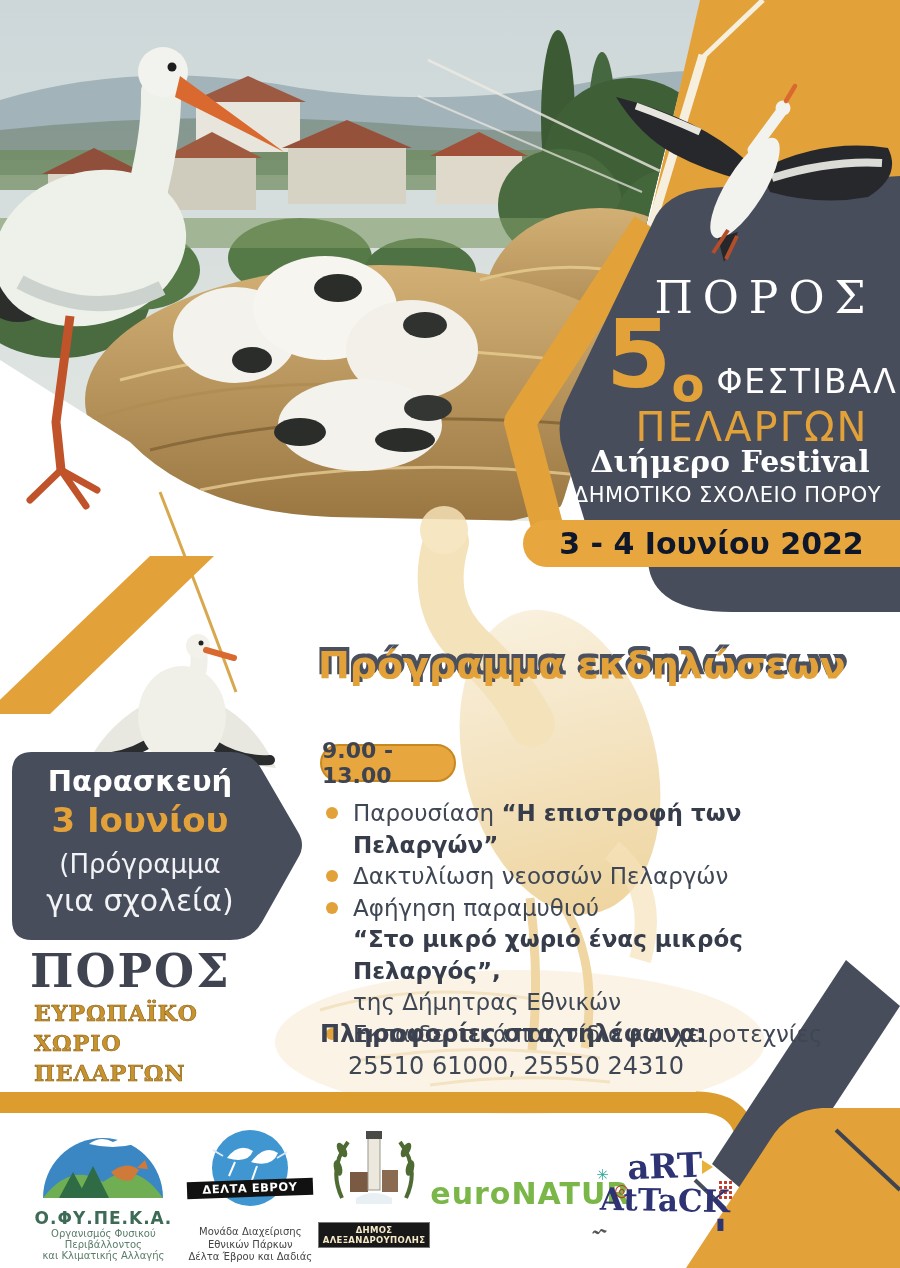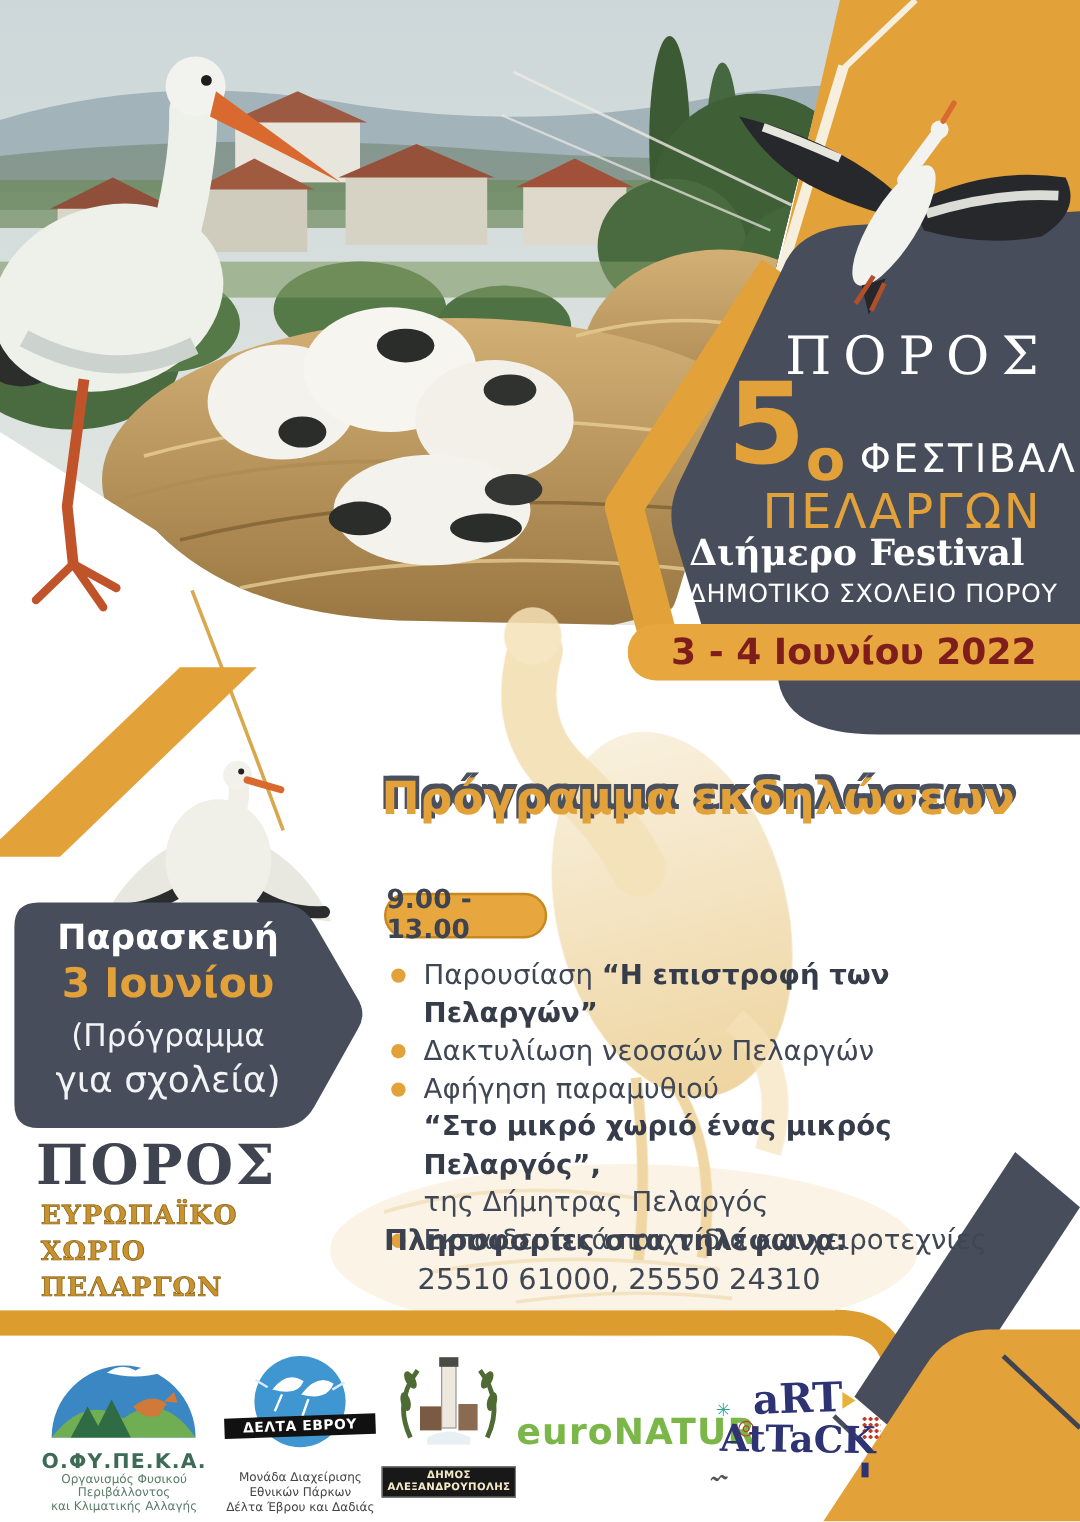--- a/index.html
+++ b/index.html
@@ -10,27 +10,27 @@
 
   
   .h-poros{left:640px;top:272px;width:250px;text-align:center;
            font-family:"DejaVu Serif",serif;font-size:44px;color:#ffffff;letter-spacing:10px;}
   .edition{left:606px;top:316px;display:flex;align-items:flex-start;}
   .ed-num{font-size:94px;line-height:.82;font-weight:bold;color:#e2a139;}
   .ed-suffix{font-size:48px;font-weight:bold;color:#e2a139;margin-top:40px;}
   .ed-word{font-size:33px;color:#ffffff;letter-spacing:2px;margin:46px 0 0 12px;}
   .h-pelargon{left:628px;top:404px;width:248px;text-align:center;
               font-size:40px;color:#e2a139;letter-spacing:2px;}
-  .h-sub{left:564px;top:444px;width:300px;text-align:center;
+  .h-sub{left:580px;top:444px;width:300px;text-align:center;
          font-family:"DejaVu Serif",serif;font-weight:bold;font-size:30px;color:#ffffff;}
   .h-venue{left:570px;top:483px;width:315px;text-align:center;
            font-size:21px;color:#ffffff;letter-spacing:.5px;}
   .date-badge{left:523px;top:520px;right:0;height:47px;background:#e7a63e;
               border-radius:24px 0 0 24px;display:flex;align-items:center;justify-content:center;
-              font-size:30px;font-weight:bold;color:#7f1d1d;}
+              font-size:30px;font-weight:bold;color:#0f172a;}
 
   
   .p-title{left:318px;top:643px;font-size:38px;font-weight:bold;color:#e2a139;
            text-shadow:3px -4px 0 #4a505e,-2px -4px 0 #4a505e;}
   .time-badge{left:320px;top:744px;width:136px;height:38px;background:#e7a63e;border:2px solid #c9881f;
               border-radius:20px;display:flex;align-items:center;justify-content:center;
               font-size:22px;font-weight:bold;color:#3d4350;box-sizing:border-box;}
   .bullets{left:326px;top:798px;width:560px;font-size:23px;line-height:31.5px;color:#3f4654;}
   .bullets .row{position:relative;padding-left:27px;}
   .bullets .row.dot::before{content:"";position:absolute;left:0;top:9px;width:12px;height:12px;
@@ -266,21 +266,21 @@
     <div class="row dot">
       <span>Δακτυλίωση νεοσσών Πελαργών</span>
     </div>
     <div class="row dot">
       <span>Αφήγηση παραμυθιού</span>
     </div>
     <div class="row">
       <b>“Στο μικρό χωριό ένας μικρός Πελαργός”,</b>
     </div>
     <div class="row">
-      <span>της Δήμητρας Πελαργός</span>
+      <span>της Δήμητρας Εθνικών</span>
     </div>
     <div class="row dot">
       <span>Εκπαιδευτικά παιχνίδια και χειροτεχνίες</span>
     </div>
   </div>
 
   <div class="abs contact-h">Πληροφορίες στα τηλέφωνα:</div>
   <div class="abs contact-p">25510 61000, 25550 24310</div>
 
   <div class="abs side-day">Παρασκευή</div>

